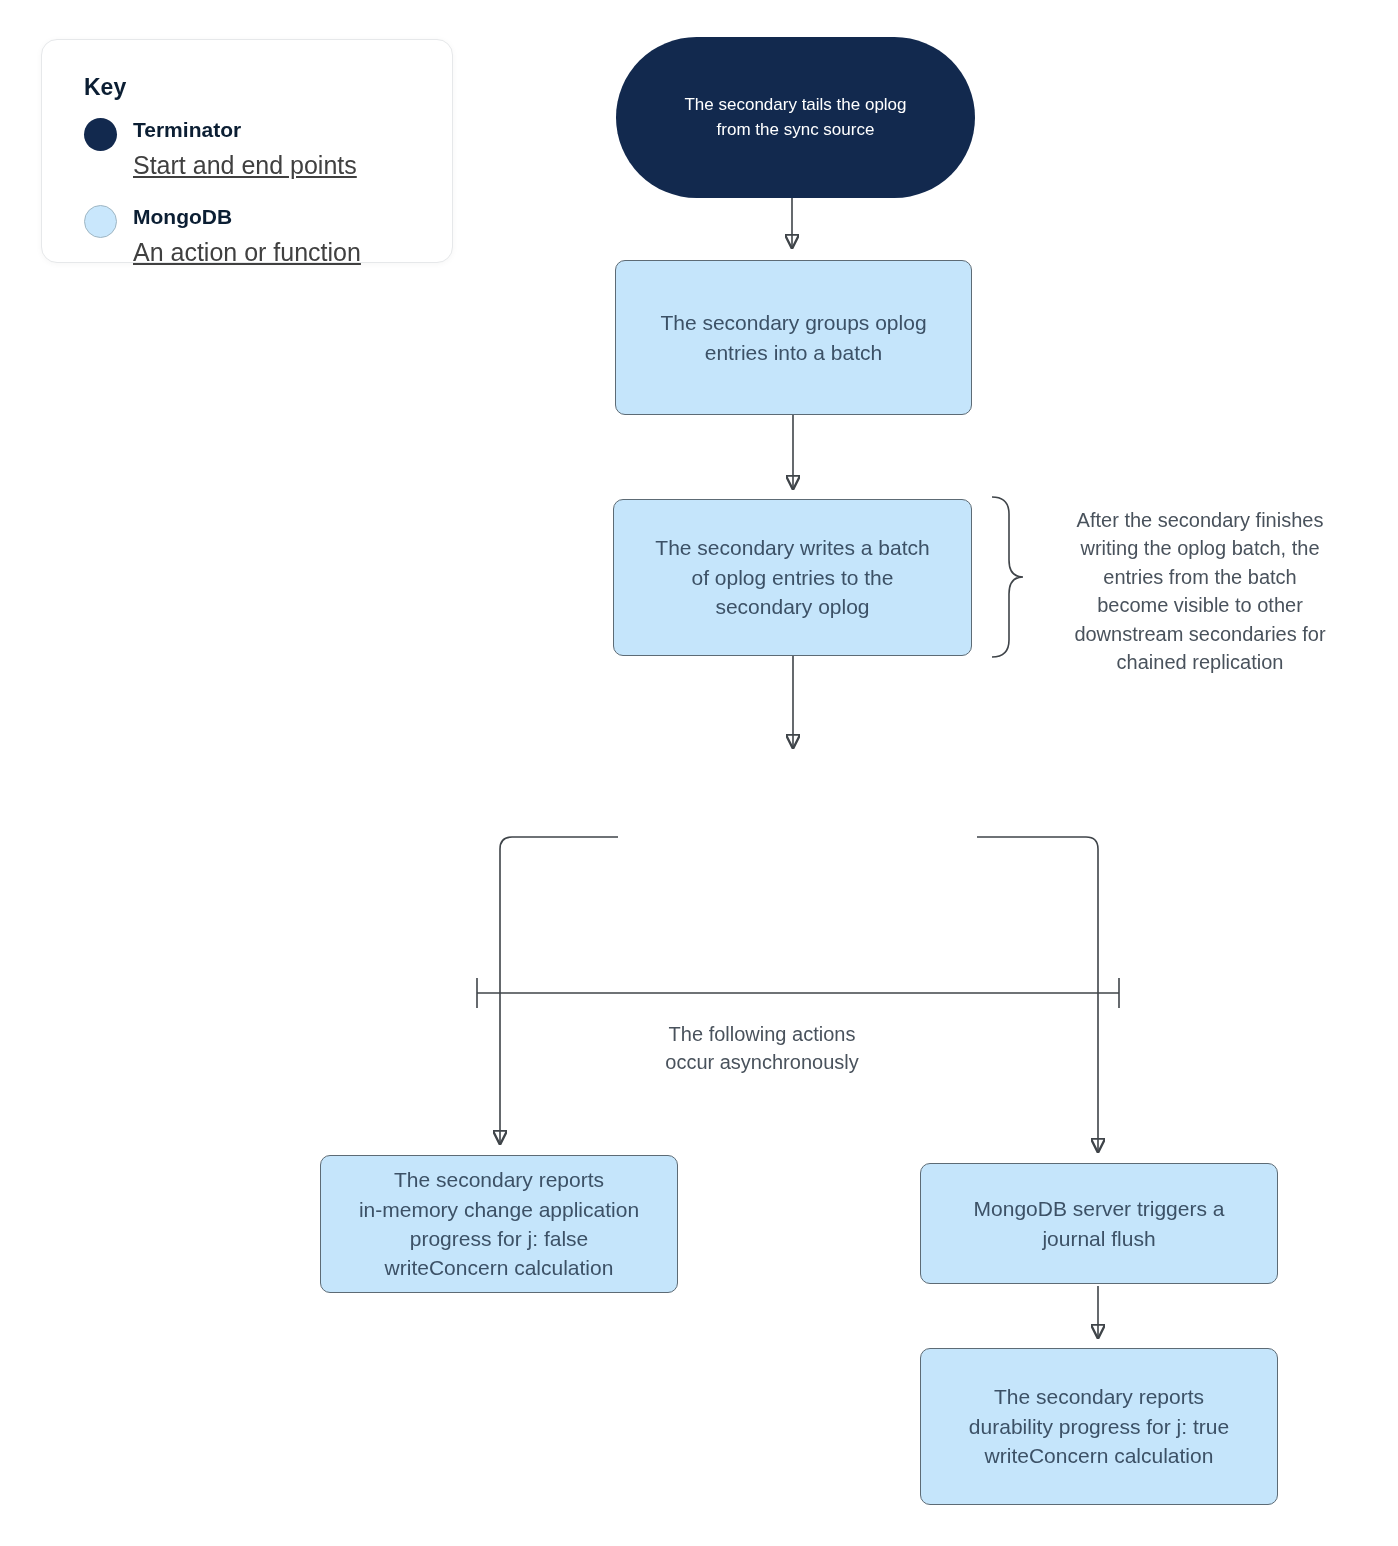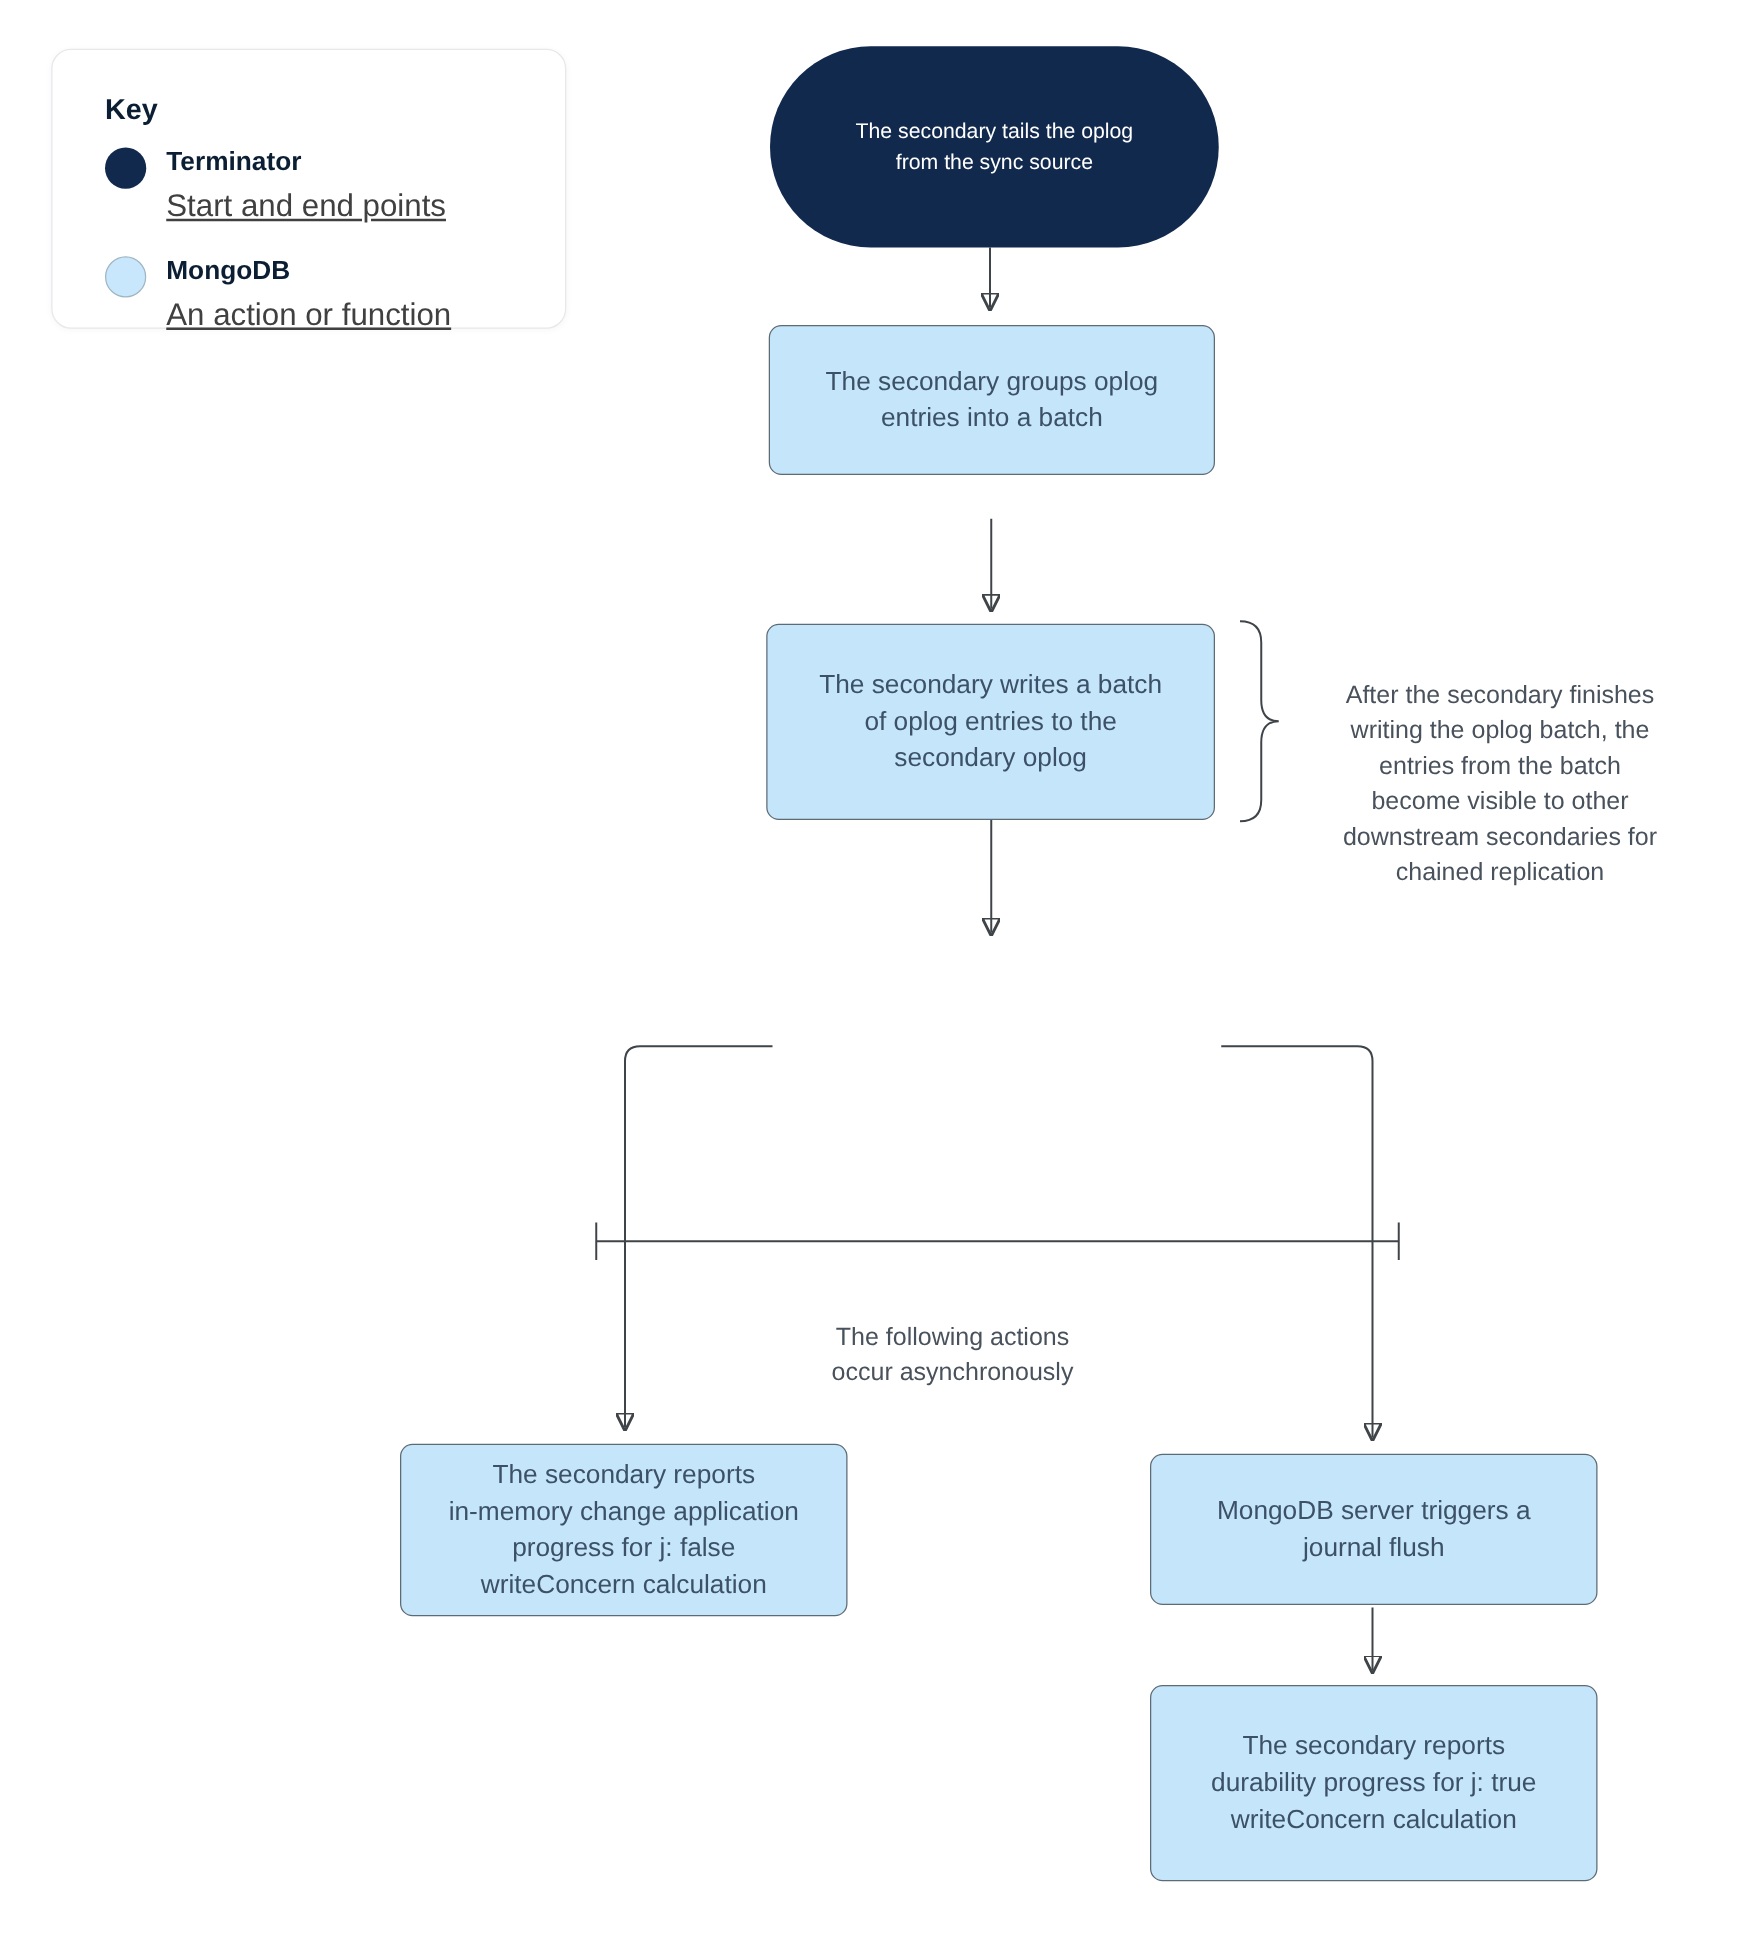--- a/index.html
+++ b/index.html
@@ -34,34 +34,33 @@
   }
   .process {
     background:#C5E5FB;
     border:1.5px solid #5D6B75;
     border-radius:10px;
     color:#3C5166;
     font-size:21px; line-height:1.4;
   }
 
   #node-start      { left:616px; top:37px;   width:359px; height:161px; }
-  #node-group      { left:615px; top:260px;  width:357px; height:120px; }
+  #node-group      { left:615px; top:260px;  width:357px; height:155px; }
   #node-write      { left:613px; top:499px;  width:359px; height:157px; }
   #node-apply      { left:618px; top:758px;  width:359px; height:157px; }
   #node-memory     { left:320px; top:1155px; width:358px; height:138px; }
   #node-journal    { left:920px; top:1163px; width:358px; height:121px; }
   #node-durability { left:920px; top:1348px; width:358px; height:157px; }
 
   .annotation {
     position:absolute; z-index:2;
     text-align:center;
     color:#49525C;
     font-size:20px; line-height:1.42;
     white-space:pre-line;
-    margin-top:36px;
   }
   #annotation-visibility { left:1040px; top:506px; width:320px; }
   #annotation-async      { left:652px;  top:1020px; width:220px; }
 
   .key-panel {
     position:absolute; z-index:2;
     left:41px; top:39px; width:412px; height:224px;
     box-sizing:border-box;
     background:#ffffff;
     border:1px solid #E6E8EA;

